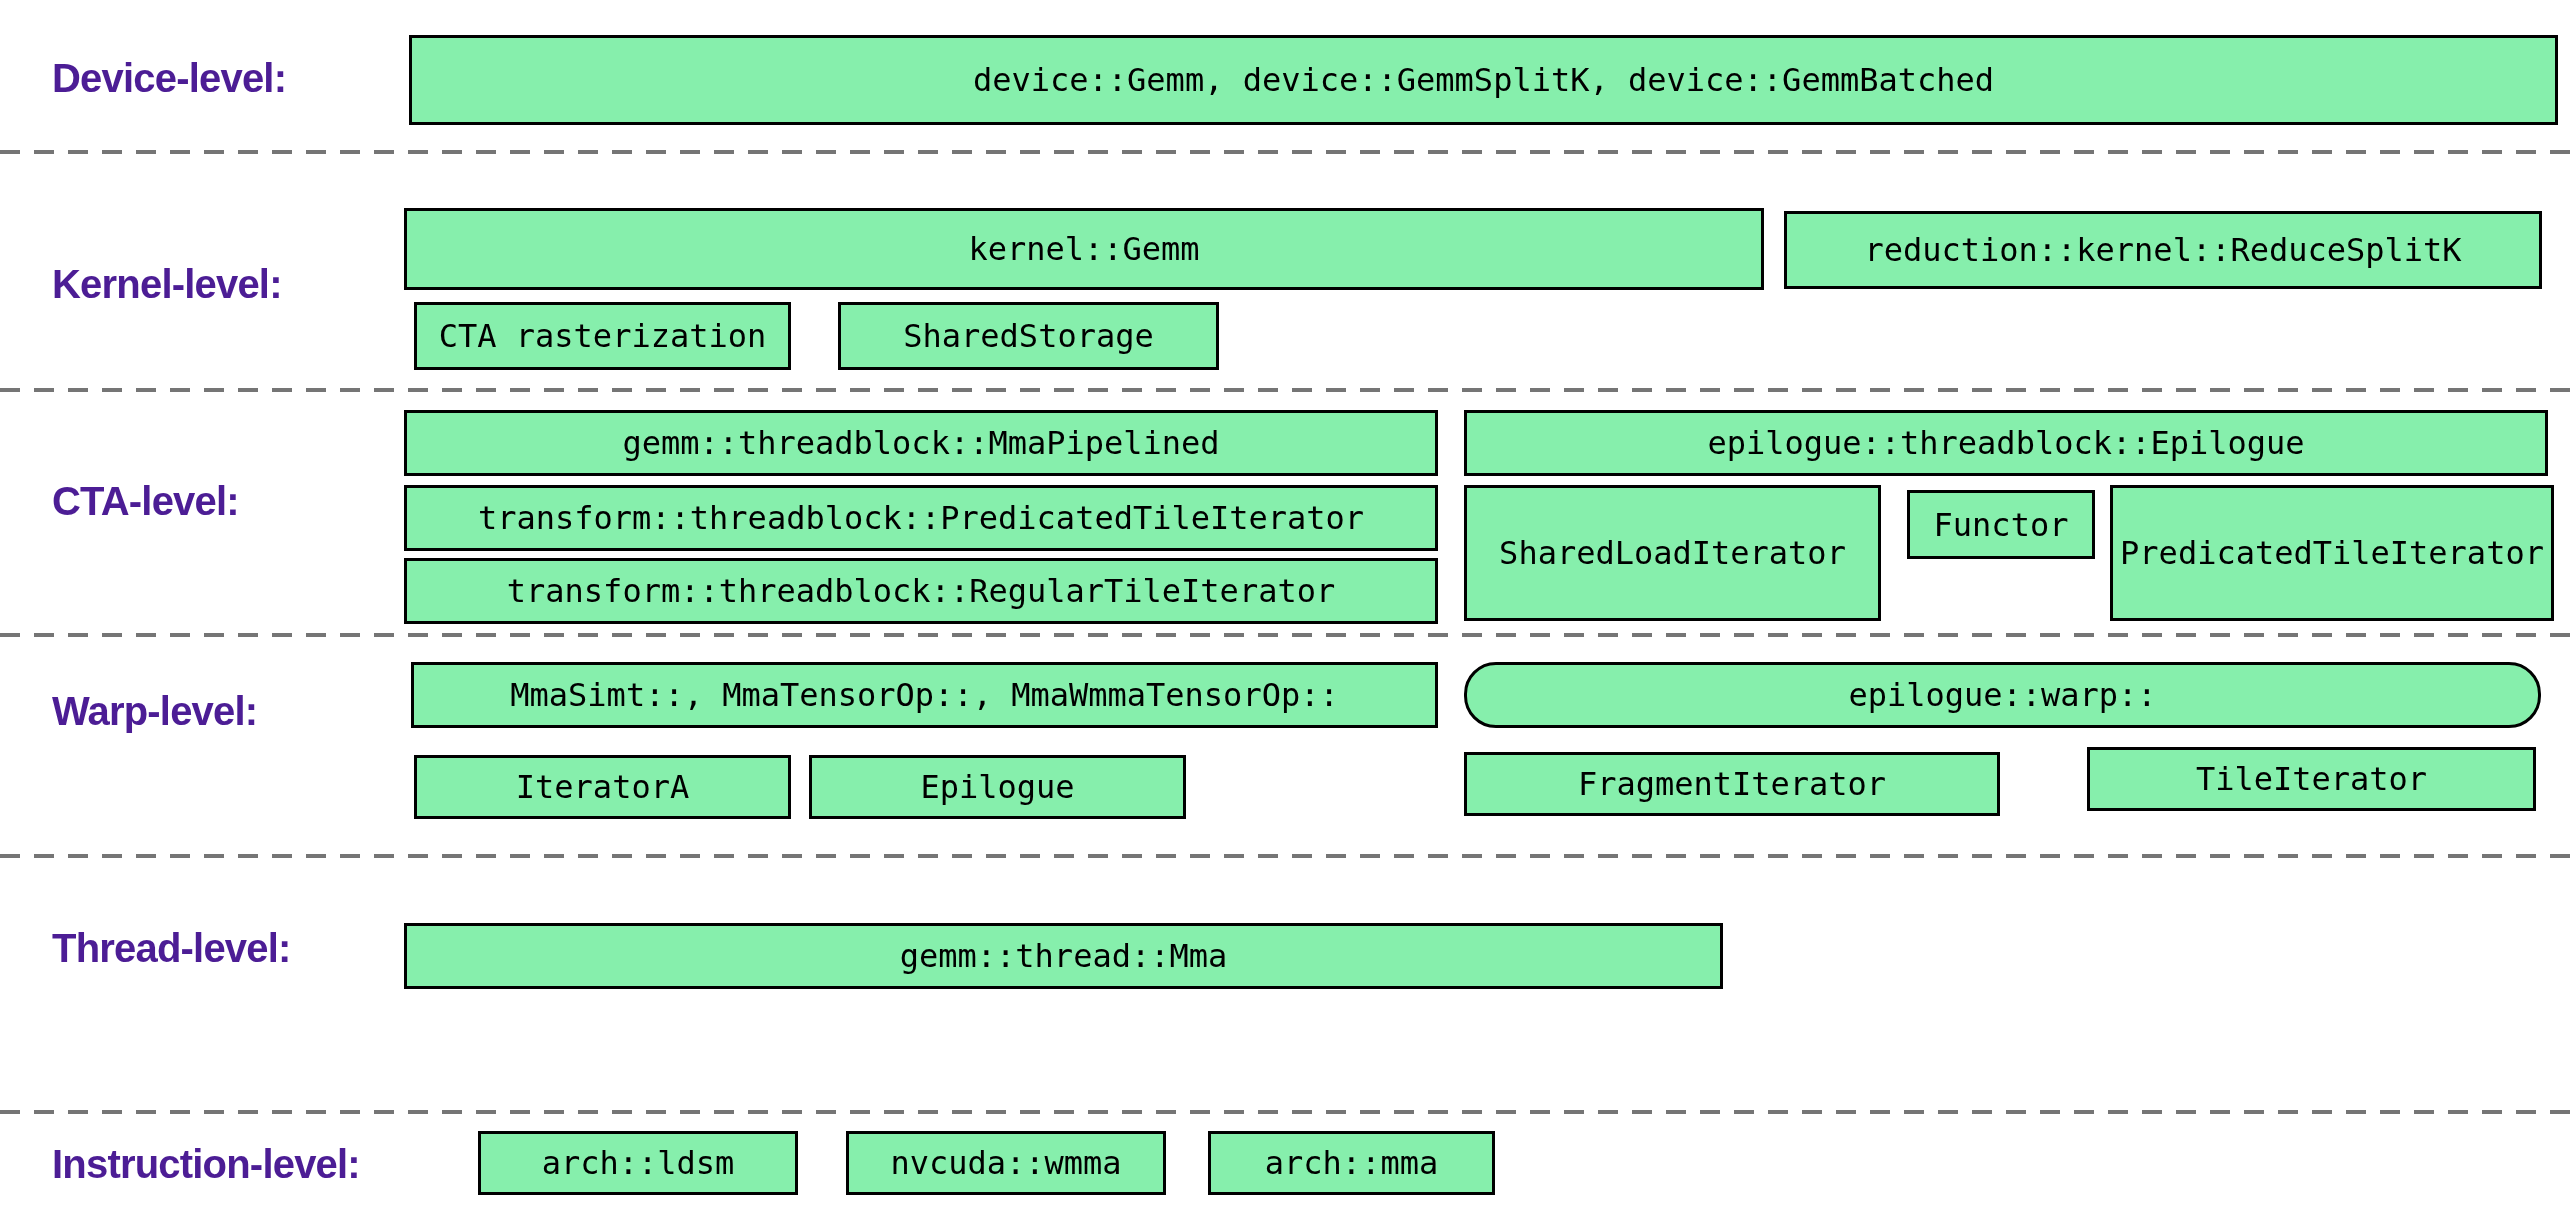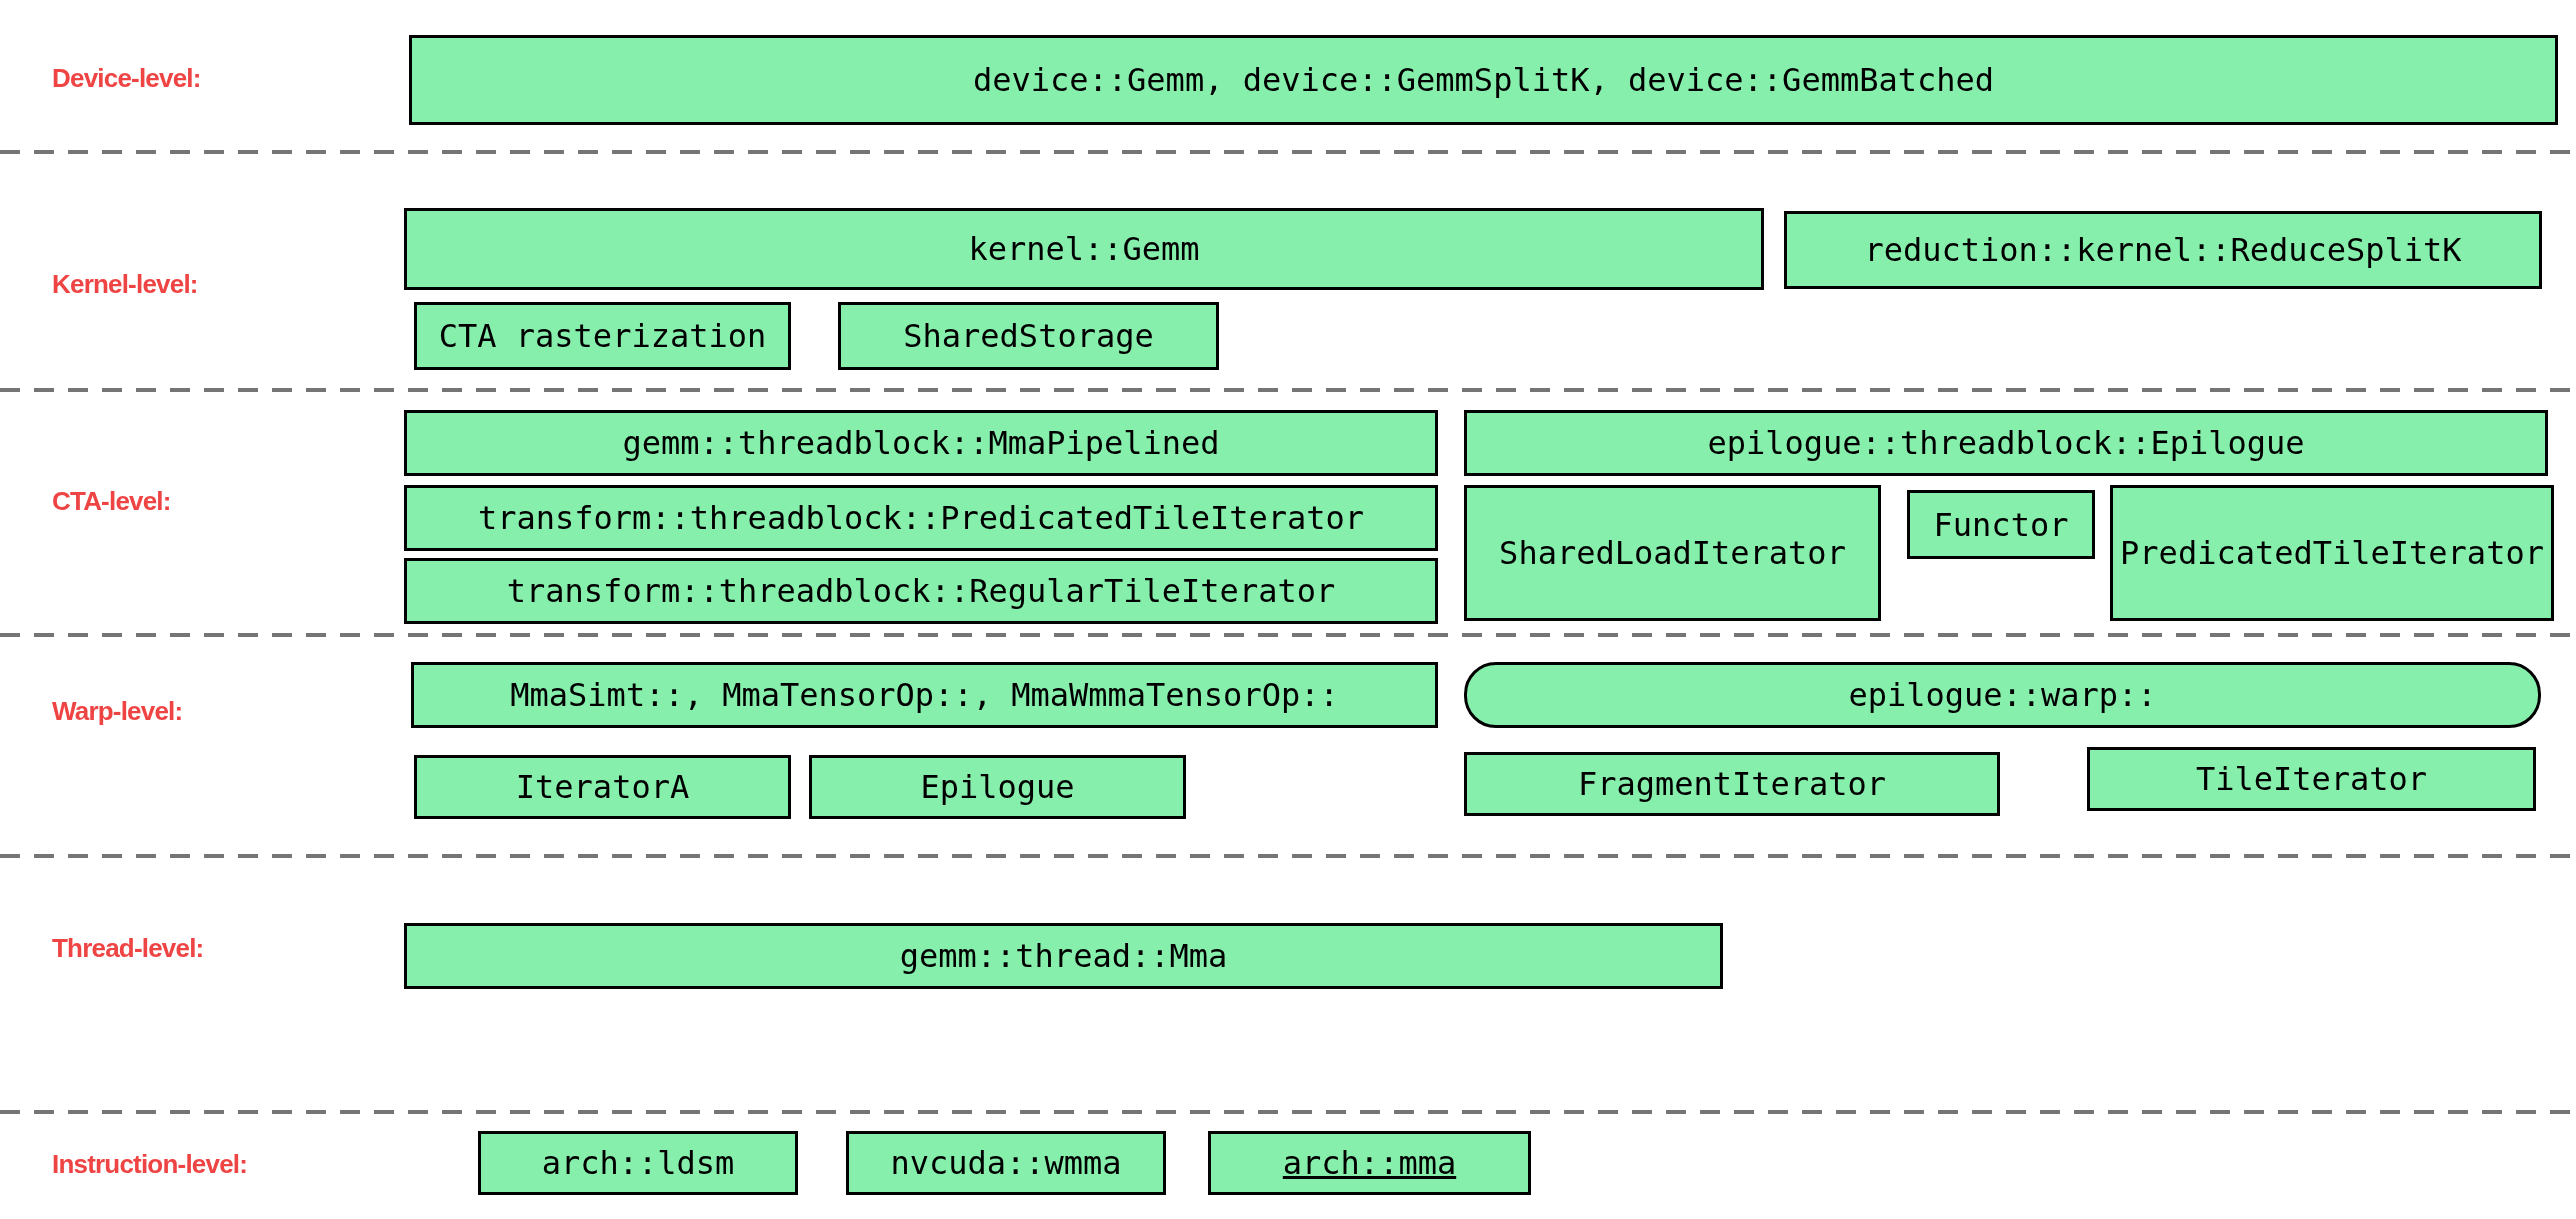--- a/index.html
+++ b/index.html
@@ -13,23 +13,23 @@
     height: 1219px;
     background: #ffffff;
     font-family: "DejaVu Sans Mono", "Liberation Mono", monospace;
     color: #000000;
     overflow: hidden;
   }
   .row-label {
     position: absolute;
     font-family: "Liberation Sans", "DejaVu Sans", sans-serif;
     font-weight: bold;
-    font-size: 26px;
+    font-size: 40px;
     line-height: 43px;
-    color: #ef4444;
+    color: #4c1d95;
     white-space: nowrap;
     letter-spacing: -0.8px;
   }
   .box {
     position: absolute;
     box-sizing: border-box;
     border: 3.8px solid #000000;
     background: #86efac;
     display: flex;
     align-items: center;
@@ -87,16 +87,16 @@
   <div class="box" style="left:809px; top:755px; width:377px; height:64px;">Epilogue</div>
   <div class="box" style="left:1464px; top:752px; width:536px; height:64px;">FragmentIterator</div>
   <div class="box" style="left:2087px; top:747px; width:449px; height:64px;">TileIterator</div>
 
   <div class="row-label" style="left:52px; top:927px;">Thread-level:</div>
   <div class="box" style="left:404px; top:923px; width:1319px; height:66px;">gemm::thread::Mma</div>
 
   <div class="row-label" style="left:52px; top:1143px;">Instruction-level:</div>
   <div class="box" style="left:478px; top:1131px; width:320px; height:64px;">arch::ldsm</div>
   <div class="box" style="left:846px; top:1131px; width:320px; height:64px;">nvcuda::wmma</div>
-  <div class="box" style="left:1208px; top:1131px; width:323px; height:64px;text-decoration:underline;">arch::mma</div>
+  <div class="box" style="left:1208px; top:1131px; width:287px; height:64px;">arch::mma</div>
 
 </div>
 
 
 </body></html>

